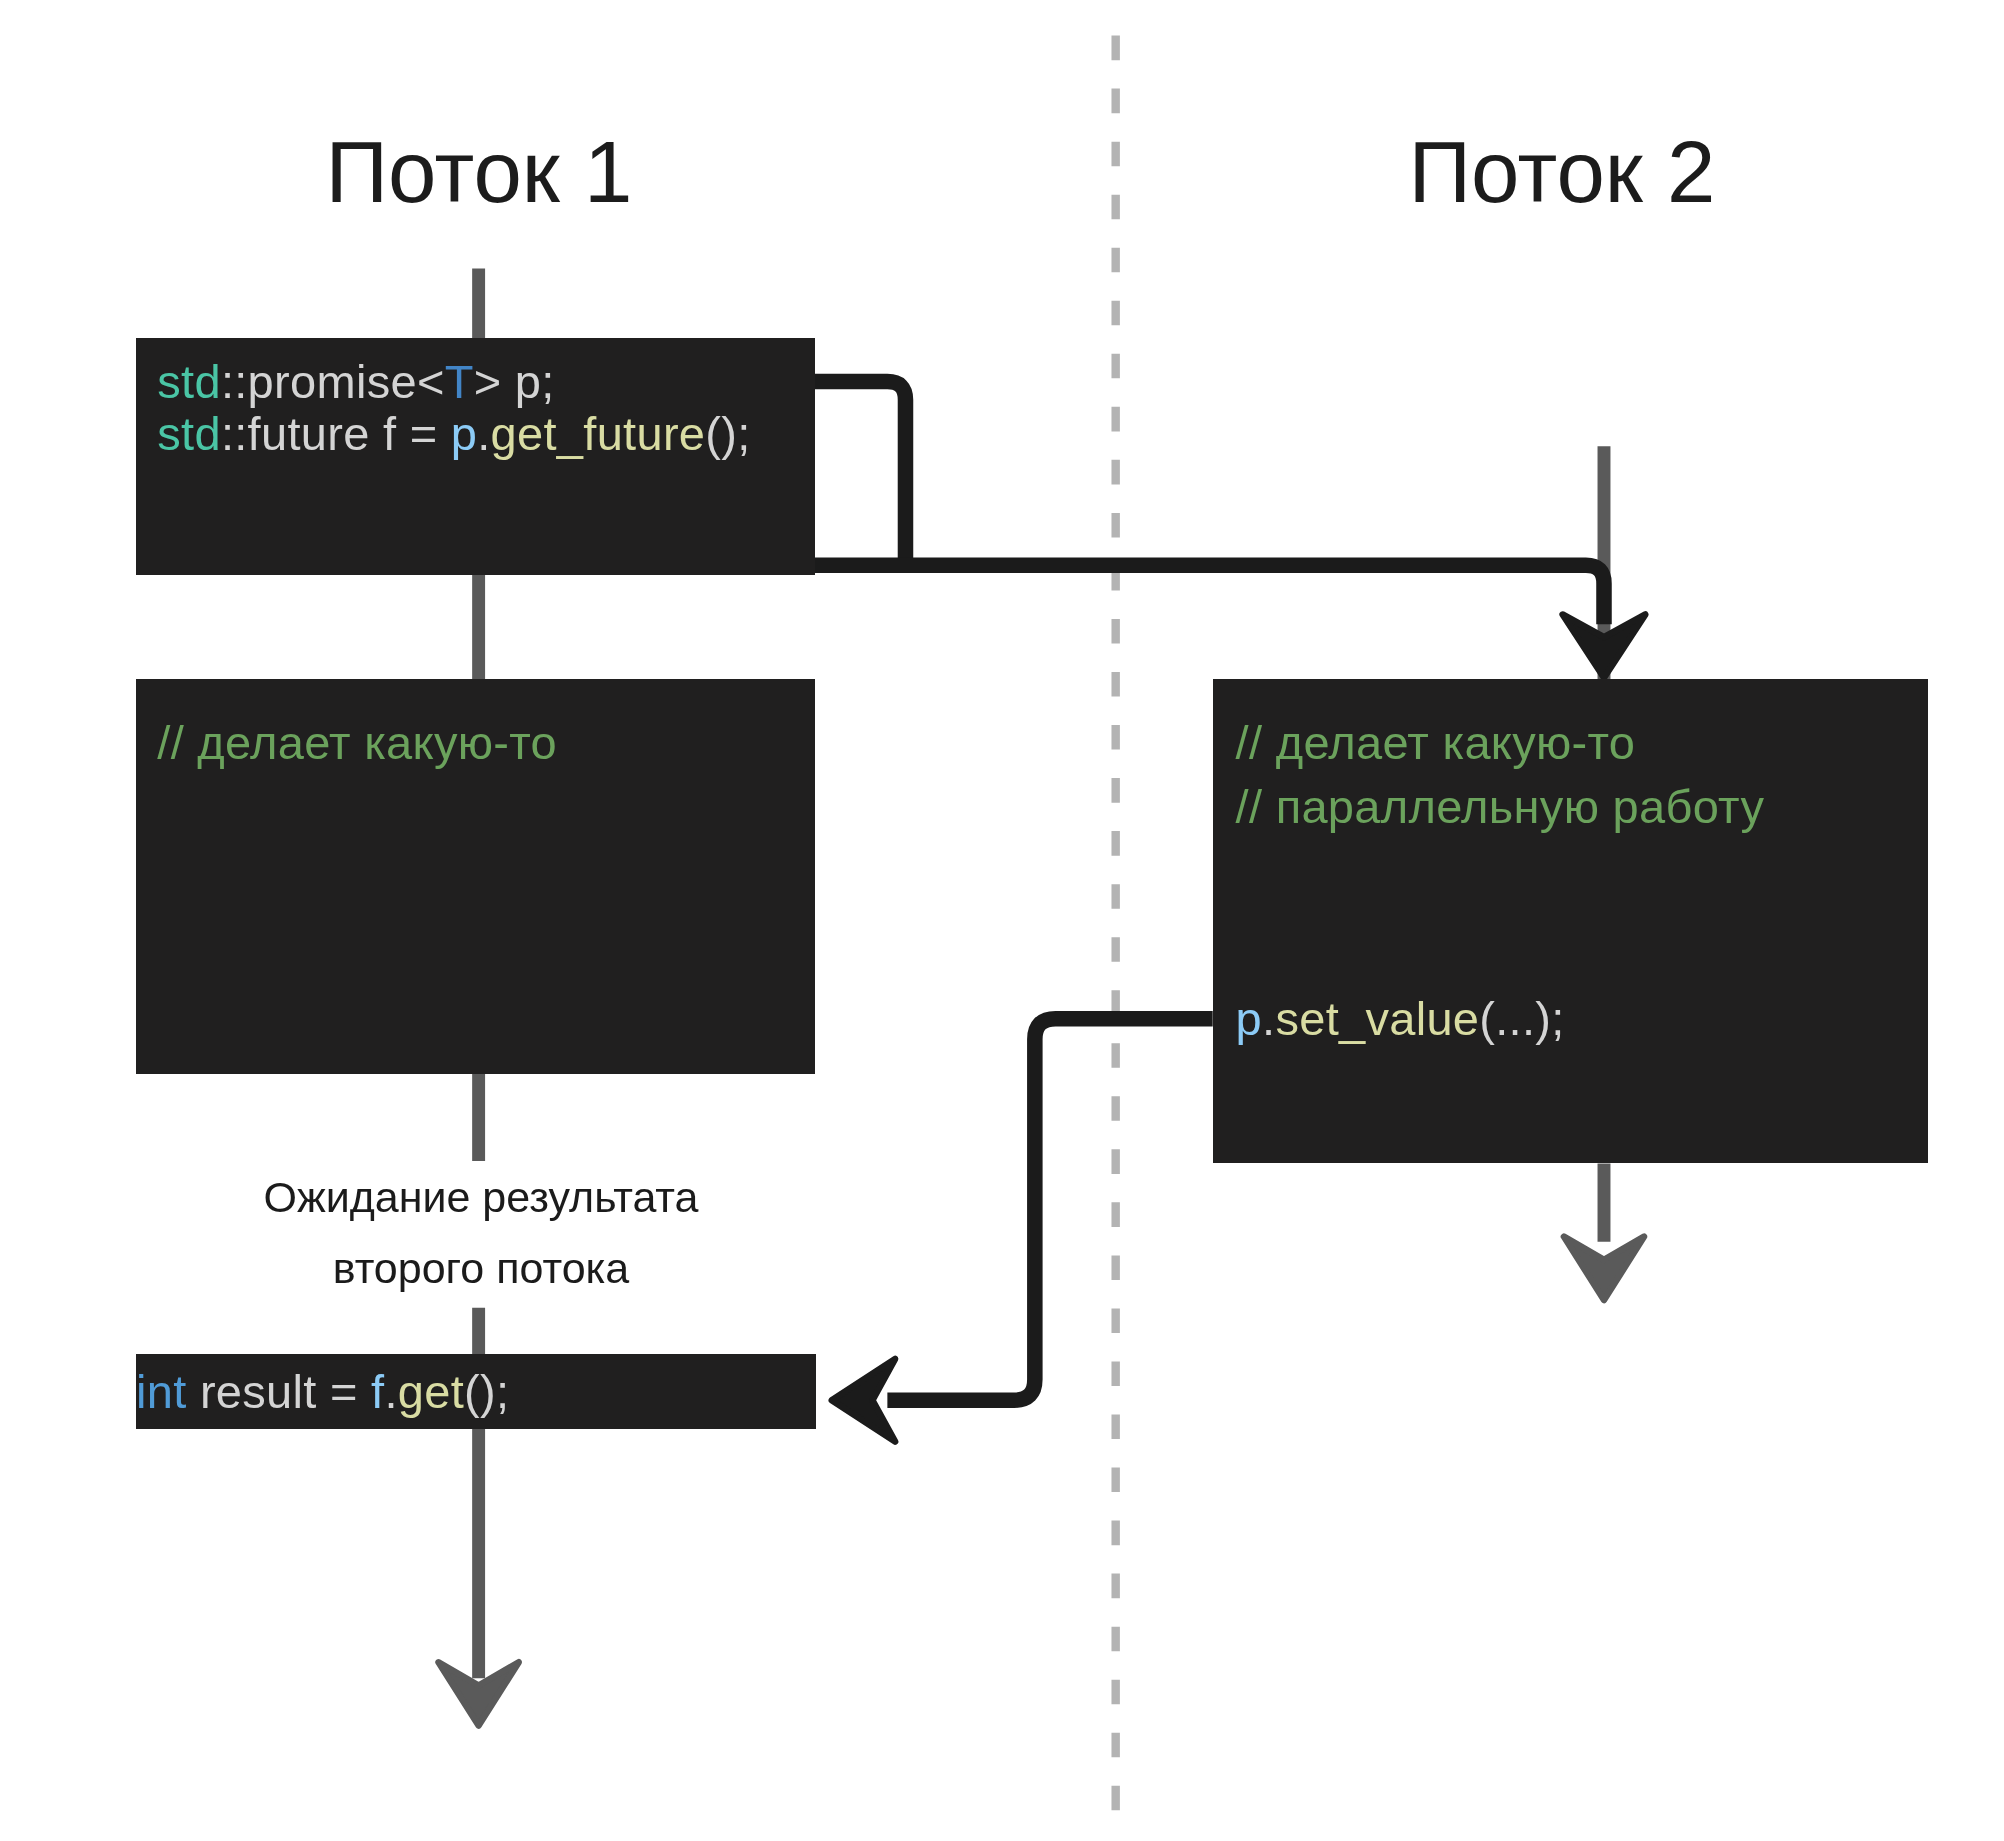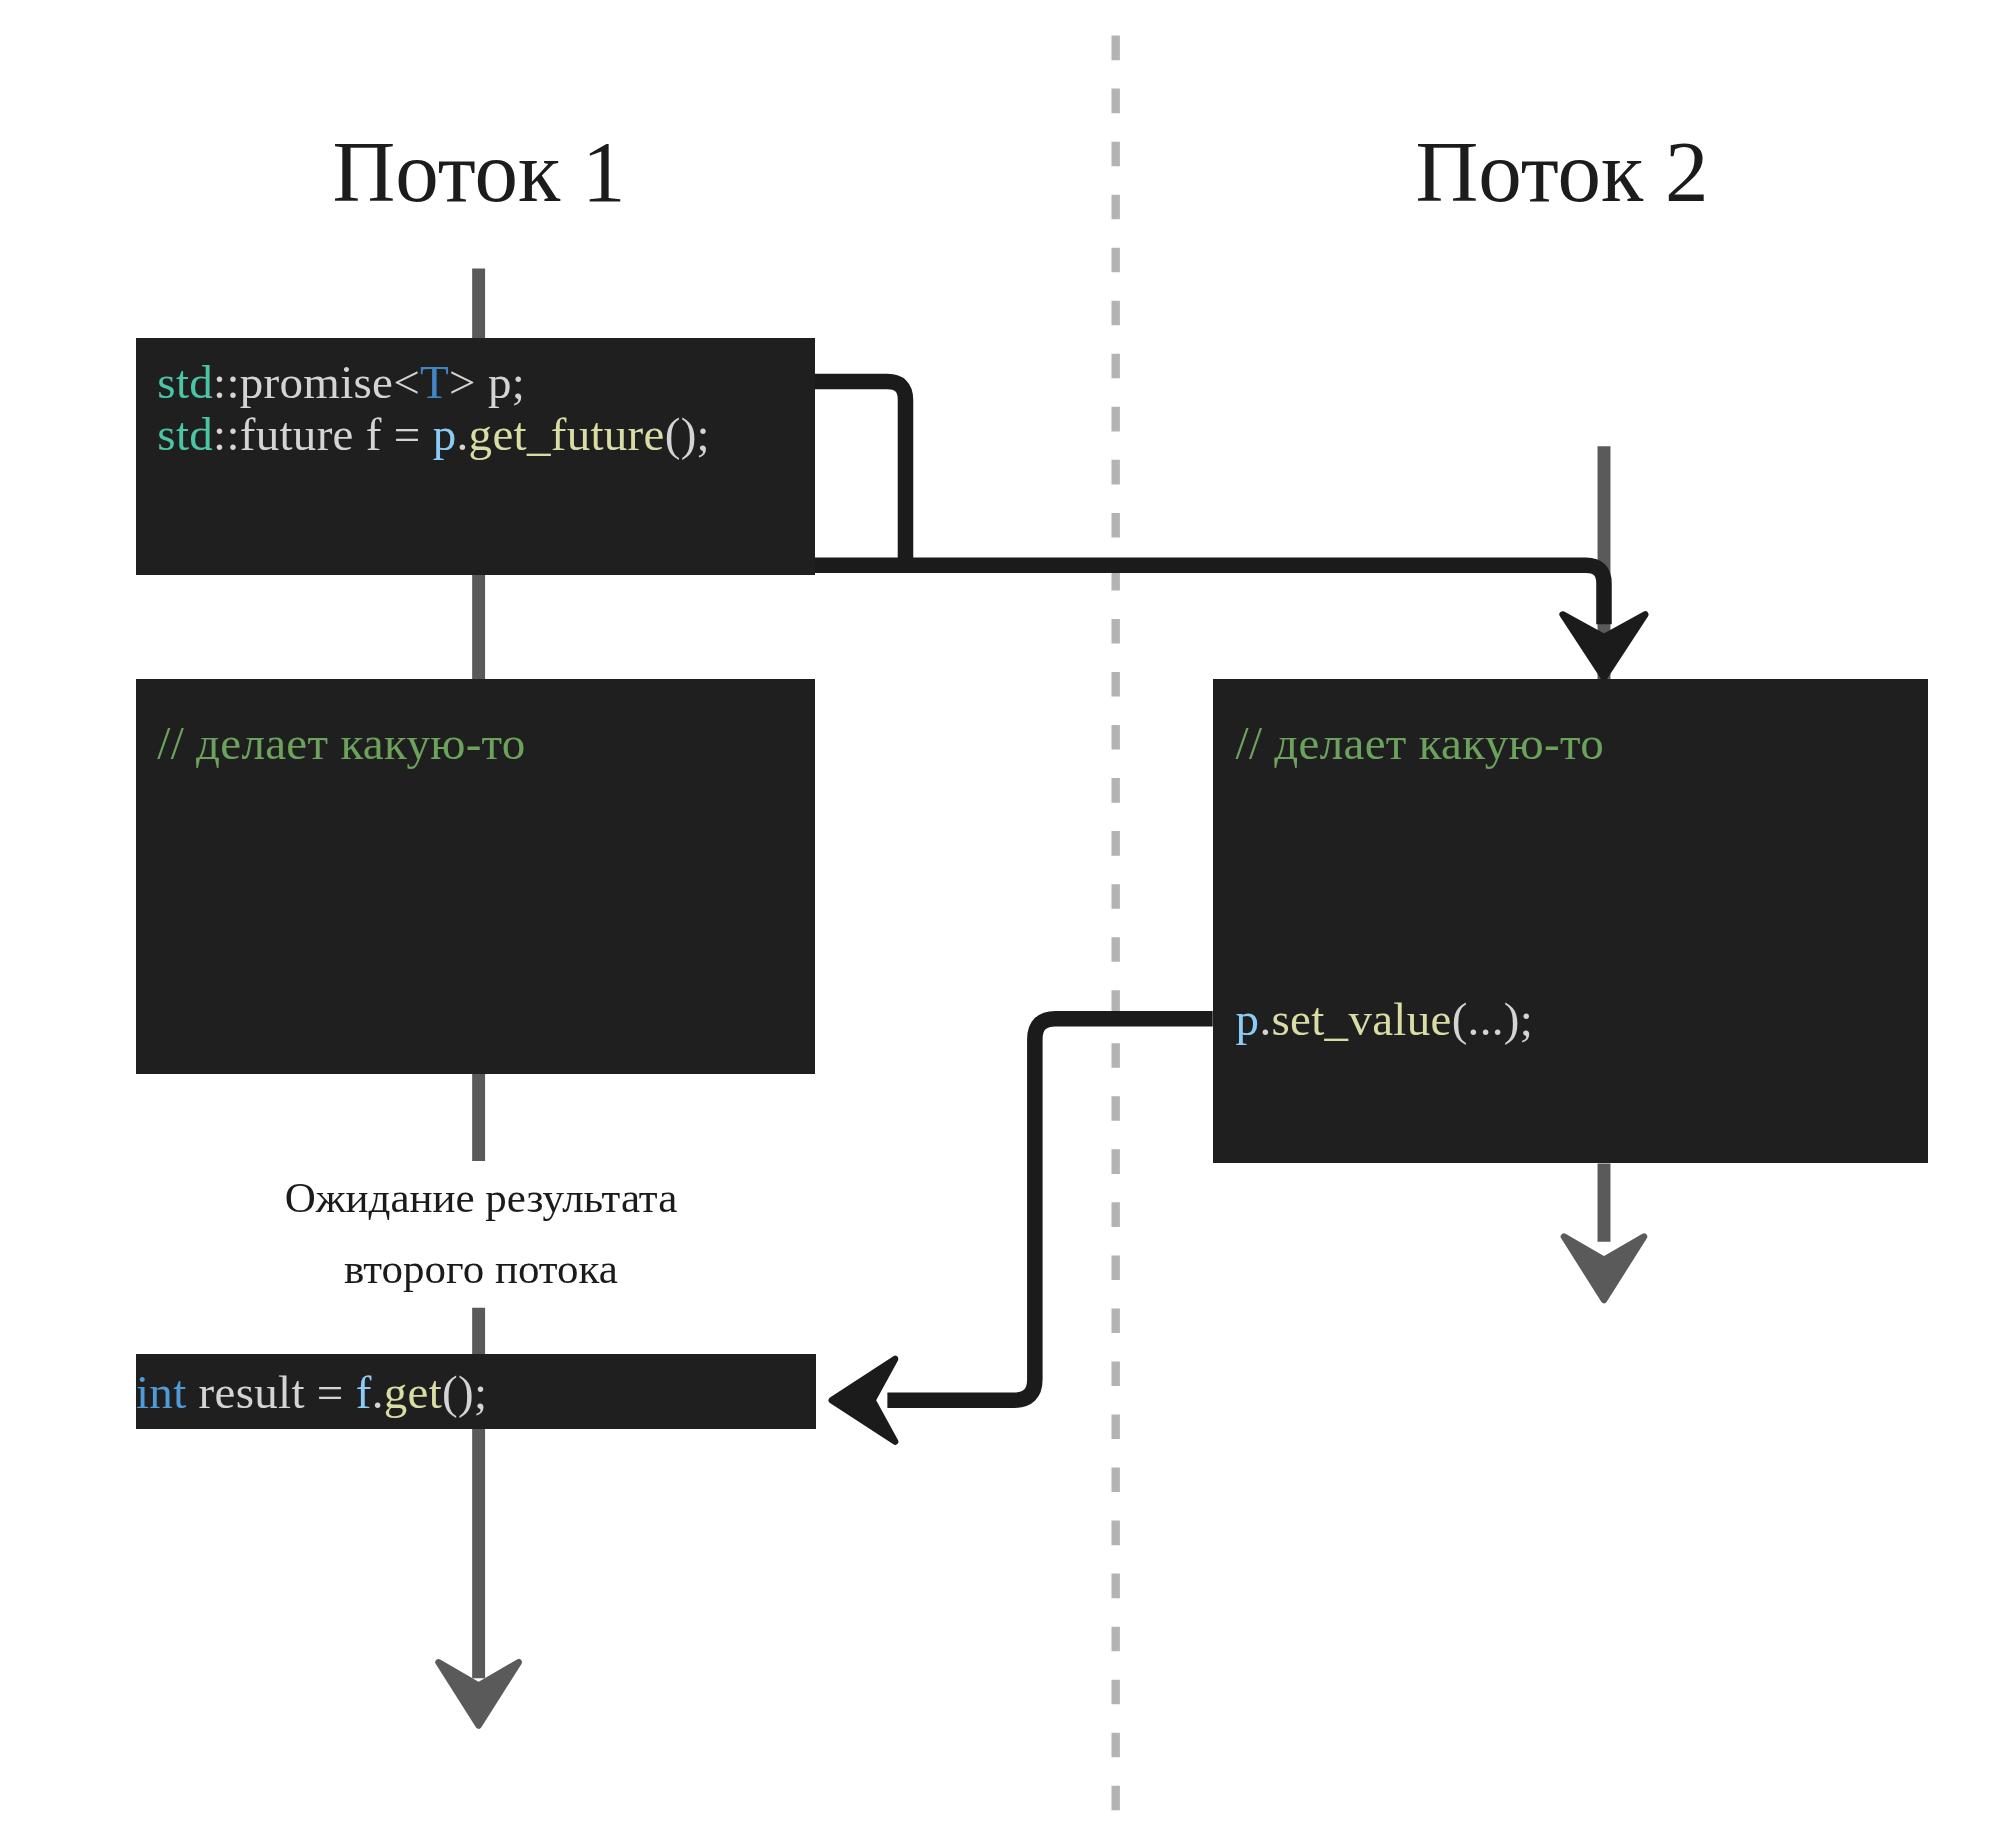--- a/index.html
+++ b/index.html
@@ -1,20 +1,20 @@
 <!DOCTYPE html>
 <html style="--c-background: #FFFFFF; --c-block_bg: #201F1F; --c-title_text: #1C1C1C; --c-note_text: #1B1B1B; --c-divider: #B3B3B3; --c-thread_line: #5A5A5A; --c-connector: #1B1B1B; --c-teal: #4AC5A5; --c-gray: #D4D4D4; --c-type_blue: #4285C7; --c-keyword_blue: #509BD7; --c-var_blue: #8CCBF6; --c-yellow: #D9DCA3; --c-green: #6BA25C;font-size:10.3px"><head>
 <meta charset="utf-8">
 <style>
   html,body{margin:0;padding:0;background:#ffffff;}
   #canvas{
     position:relative;
     width:2005px;height:1842px;
     background:var(--c-background,#fff);
-    font-family:Liberation Serif, serif;
+    font-family:Liberation Sans, sans-serif;
     overflow:hidden;
   }
   #wires{position:absolute;left:0;top:0;z-index:0;}
   .divider{stroke:var(--c-divider);stroke-width:13;stroke-dasharray:38 44;fill:none;}
   .thread-line{stroke:var(--c-thread_line);stroke-width:20;fill:none;}
   .thread-head{fill:var(--c-thread_line);stroke:var(--c-thread_line);stroke-width:10;stroke-linejoin:round;}
   .connector{stroke:var(--c-connector);stroke-width:24;fill:none;stroke-linecap:butt;}
   .connector-head{fill:var(--c-connector);stroke:var(--c-connector);stroke-width:10;stroke-linejoin:round;}
   .title{
     position:absolute;top:124px;transform:translateX(-50%);
@@ -76,20 +76,21 @@
 
   <div class="code-block" id="block-main" style="left:136px;top:679px;width:679px;height:395px;">
     <div class="code-lines comment-lines" style="top:32px;">
         <div class="code-line"><span style="color: var(--c-green);">// делает какую-то</span></div>
       </div>
   </div>
 
   <div class="code-block" id="block-parallel" style="left:1213px;top:679px;width:715px;height:484px;">
     <div class="code-lines comment-lines" style="top:32px;left:22.6px;">
         <div class="code-line"><span style="color: var(--c-green);">// делает какую-то</span></div>
+        <div class="code-line"><span style="color: var(--c-green);">// параллельную работу</span></div>
       </div>
     <div class="code-lines" style="top:314px;left:22.6px;">
         <div class="code-line"><span style="color: var(--c-var_blue);">p</span><span style="color: var(--c-gray);">.</span><span style="color: var(--c-yellow);">set_value</span><span style="color: var(--c-gray);">(...);</span></div>
       </div>
   </div>
 
   <div class="note" style="left:481px;top:1162px;">
     <div>Ожидание результата</div>
     <div>второго потока</div>
   </div>

